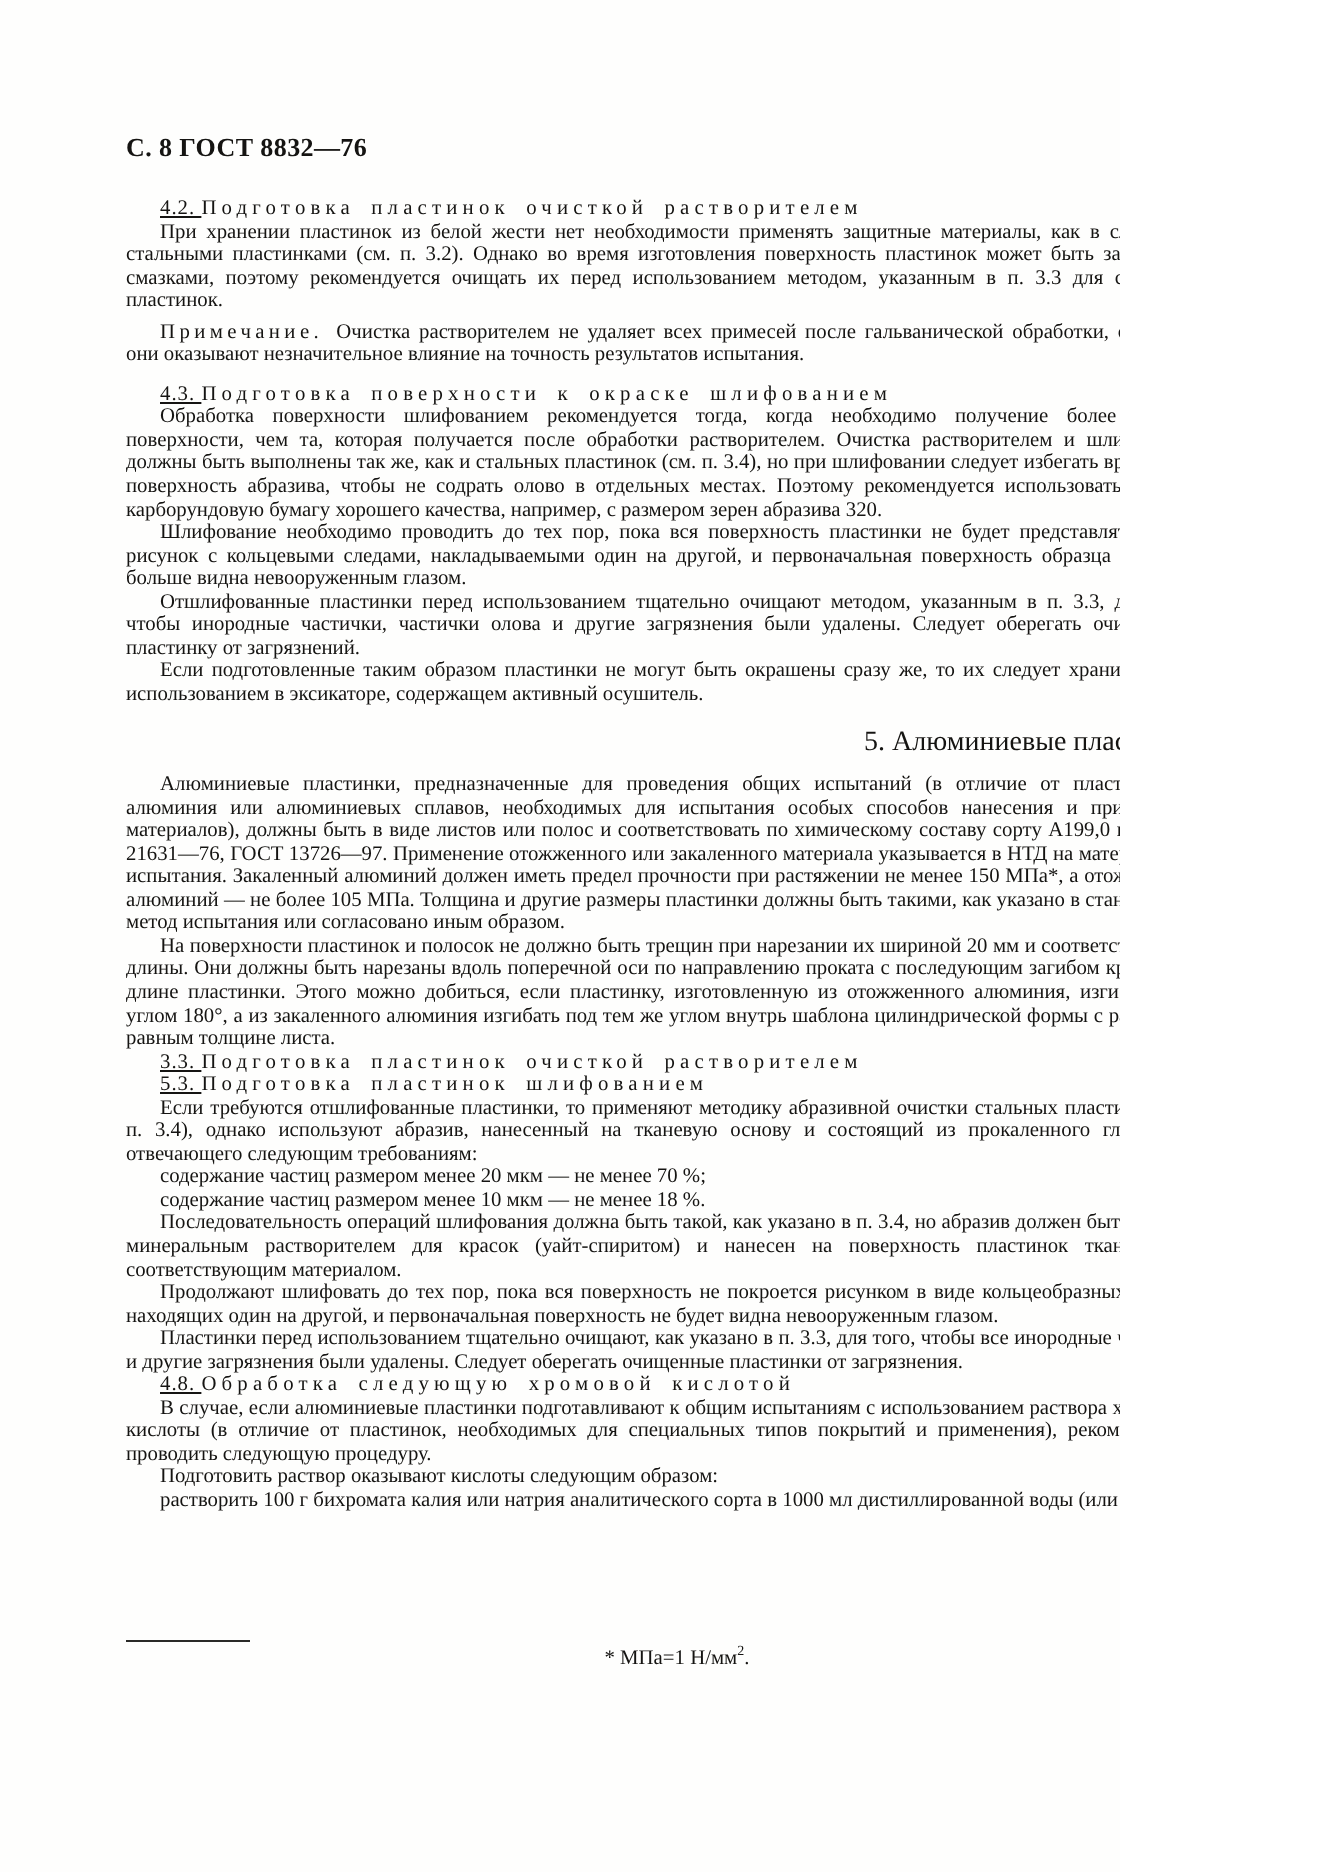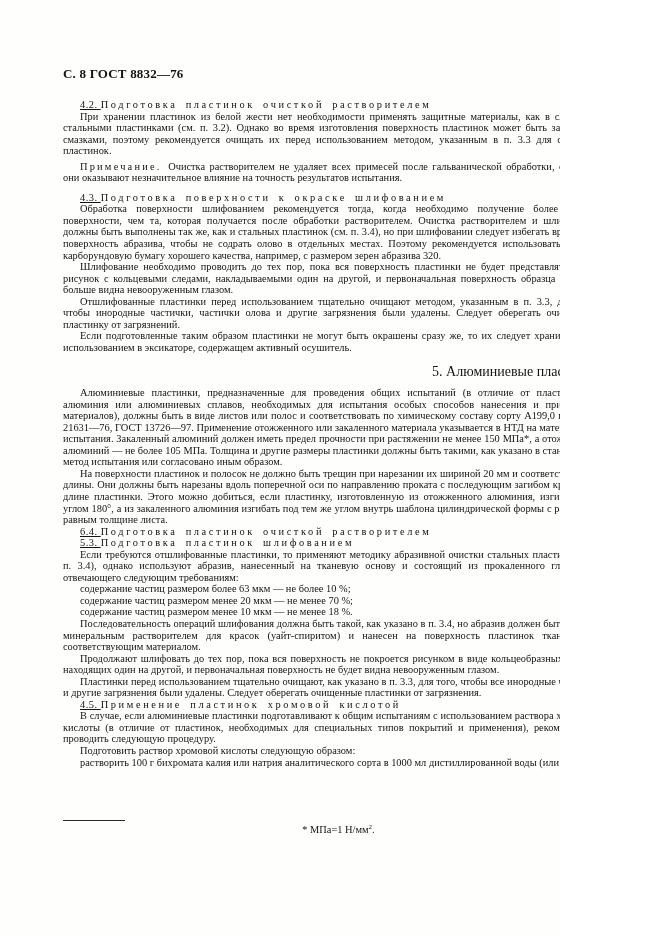--- a/index.html
+++ b/index.html
@@ -71,32 +71,31 @@
       <div class="para">При хранении пластинок из белой жести нет необходимости применять защитные материалы, как в случае со стальными пластинками (см. п. 3.2). Однако во время изготовления поверхность пластинок может быть загрязнена смазками, поэтому рекомендуется очищать их перед использованием методом, указанным в п. 3.3 для стальных пластинок.</div>
       <div class="para note"><span class="spaced-label">Примечание. </span>Очистка растворителем не удаляет всех примесей после гальванической обработки, однако они оказывают незначительное влияние на точность результатов испытания.</div>
       <div class="h-spaced"><span class="h-num">4.3. </span><span class="spaced">Подготовка поверхности к окраске шлифованием</span></div>
       <div class="para">Обработка поверхности шлифованием рекомендуется тогда, когда необходимо получение более ровной поверхности, чем та, которая получается после обработки растворителем. Очистка растворителем и шлифование должны быть выполнены так же, как и стальных пластинок (см. п. 3.4), но при шлифовании следует избегать врезания в поверхность абразива, чтобы не содрать олово в отдельных местах. Поэтому рекомендуется использовать тонкую карборундовую бумагу хорошего качества, например, с размером зерен абразива 320.</div>
       <div class="para">Шлифование необходимо проводить до тех пор, пока вся поверхность пластинки не будет представлять собой рисунок с кольцевыми следами, накладываемыми один на другой, и первоначальная поверхность образца не будет больше видна невооруженным глазом.</div>
       <div class="para">Отшлифованные пластинки перед использованием тщательно очищают методом, указанным в п. 3.3, для того, чтобы инородные частички, частички олова и другие загрязнения были удалены. Следует оберегать очищенную пластинку от загрязнений.</div>
       <div class="para">Если подготовленные таким образом пластинки не могут быть окрашены сразу же, то их следует хранить перед использованием в эксикаторе, содержащем активный осушитель.</div>
       <div class="h-center">5. Алюминиевые пластинки</div>
       <div class="para">Алюминиевые пластинки, предназначенные для проведения общих испытаний (в отличие от пластинок из алюминия или алюминиевых сплавов, необходимых для испытания особых способов нанесения и применения материалов), должны быть в виде листов или полос и соответствовать по химическому составу сорту А199,0 по ГОСТ 21631—76, ГОСТ 13726—97. Применение отожженного или закаленного материала указывается в НТД на материал или испытания. Закаленный алюминий должен иметь предел прочности при растяжении не менее 150 МПа*, а отожженный алюминий — не более 105 МПа. Толщина и другие размеры пластинки должны быть такими, как указано в стандарте на метод испытания или согласовано иным образом.</div>
       <div class="para">На поверхности пластинок и полосок не должно быть трещин при нарезании их шириной 20 мм и соответствующей длины. Они должны быть нарезаны вдоль поперечной оси по направлению проката с последующим загибом кромки по длине пластинки. Этого можно добиться, если пластинку, изготовленную из отожженного алюминия, изгибать под углом 180°, а из закаленного алюминия изгибать под тем же углом внутрь шаблона цилиндрической формы с радиусом, равным толщине листа.</div>
-      <div class="h-spaced"><span class="h-num">6.4. </span><span class="spaced">Подготовка пластинок очисткой растворителем</span></div>
+      <div class="h-spaced"><span class="h-num">3.3. </span><span class="spaced">Подготовка пластинок очисткой растворителем</span></div>
       <div class="h-spaced"><span class="h-num">5.3. </span><span class="spaced">Подготовка пластинок шлифованием</span></div>
       <div class="para">Если требуются отшлифованные пластинки, то применяют методику абразивной очистки стальных пластинок (см. п. 3.4), однако используют абразив, нанесенный на тканевую основу и состоящий из прокаленного глинозема, отвечающего следующим требованиям:</div>
-      <div class="para">содержание частиц размером более 63 мкм — не более 10 %;</div>
       <div class="para">содержание частиц размером менее 20 мкм — не менее 70 %;</div>
       <div class="para">содержание частиц размером менее 10 мкм — не менее 18 %.</div>
       <div class="para">Последовательность операций шлифования должна быть такой, как указано в п. 3.4, но абразив должен быть смочен минеральным растворителем для красок (уайт-спиритом) и нанесен на поверхность пластинок тканью или соответствующим материалом.</div>
       <div class="para">Продолжают шлифовать до тех пор, пока вся поверхность не покроется рисунком в виде кольцеобразных следов, находящих один на другой, и первоначальная поверхность не будет видна невооруженным глазом.</div>
       <div class="para">Пластинки перед использованием тщательно очищают, как указано в п. 3.3, для того, чтобы все инородные частички и другие загрязнения были удалены. Следует оберегать очищенные пластинки от загрязнения.</div>
-      <div class="h-spaced"><span class="h-num">4.5. </span><span class="spaced">Применение пластинок хромовой кислотой</span></div>
+      <div class="h-spaced"><span class="h-num">4.8. </span><span class="spaced">Обработка следующую хромовой кислотой</span></div>
       <div class="para">В случае, если алюминиевые пластинки подготавливают к общим испытаниям с использованием раствора хромовой кислоты (в отличие от пластинок, необходимых для специальных типов покрытий и применения), рекомендуется проводить следующую процедуру.</div>
-      <div class="para">Подготовить раствор хромовой кислоты следующую образом:</div>
+      <div class="para">Подготовить раствор оказывают кислоты следующим образом:</div>
       <div class="para">растворить 100 г бихромата калия или натрия аналитического сорта в 1000 мл дистиллированной воды (или</div>
     </div>
 
   <div class="footnote-area">
     <div class="footnote-rule"></div>
     <div class="footnote-text"><span>*  МПа=1 Н/мм</span><sup>2</sup><span>.</span></div>
   </div>
 </div>
 
 </body></html>

